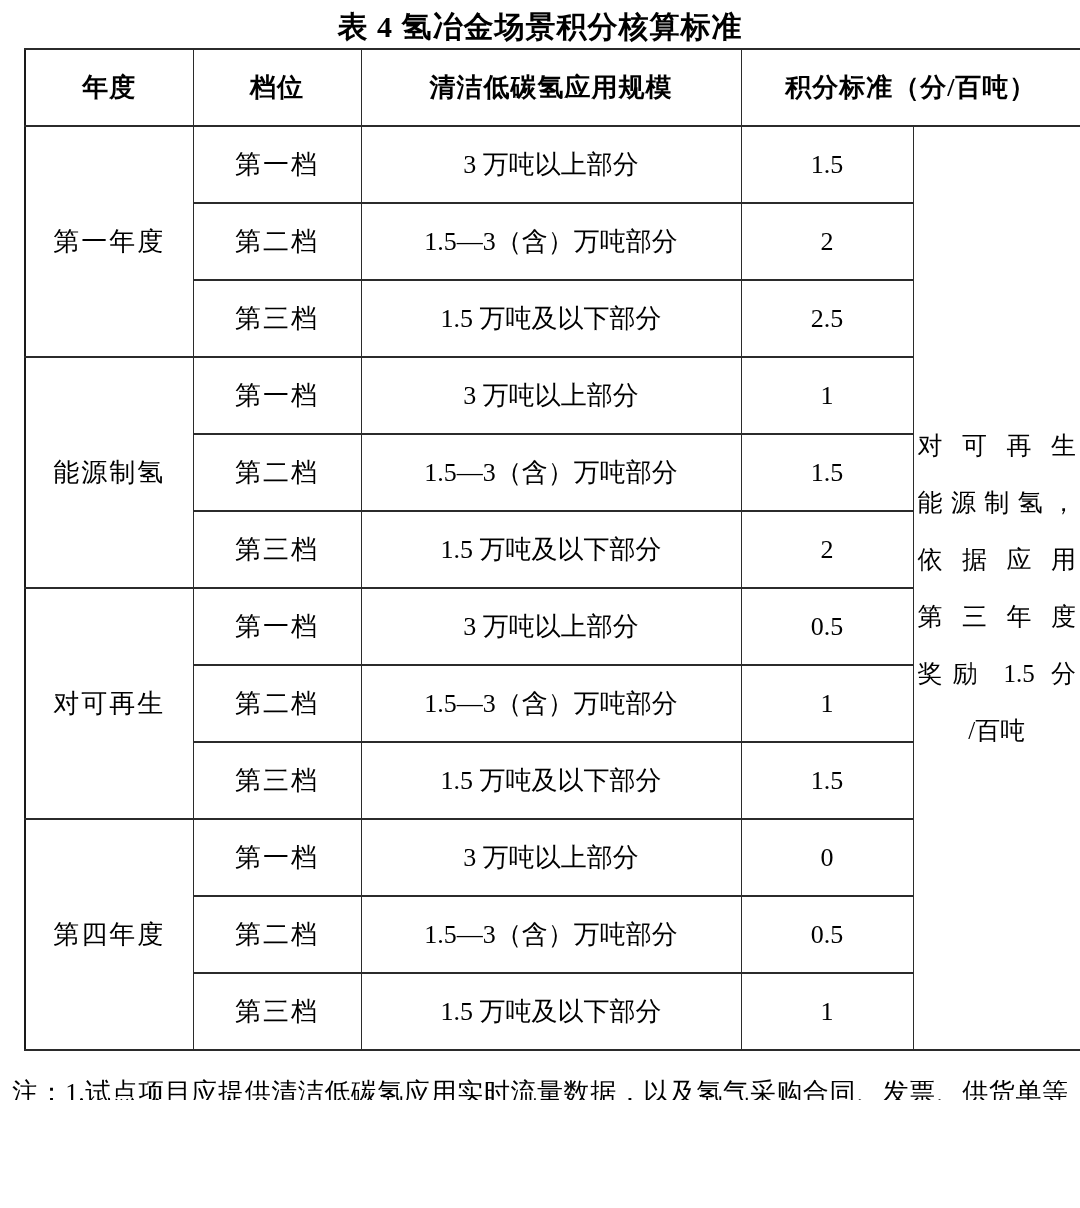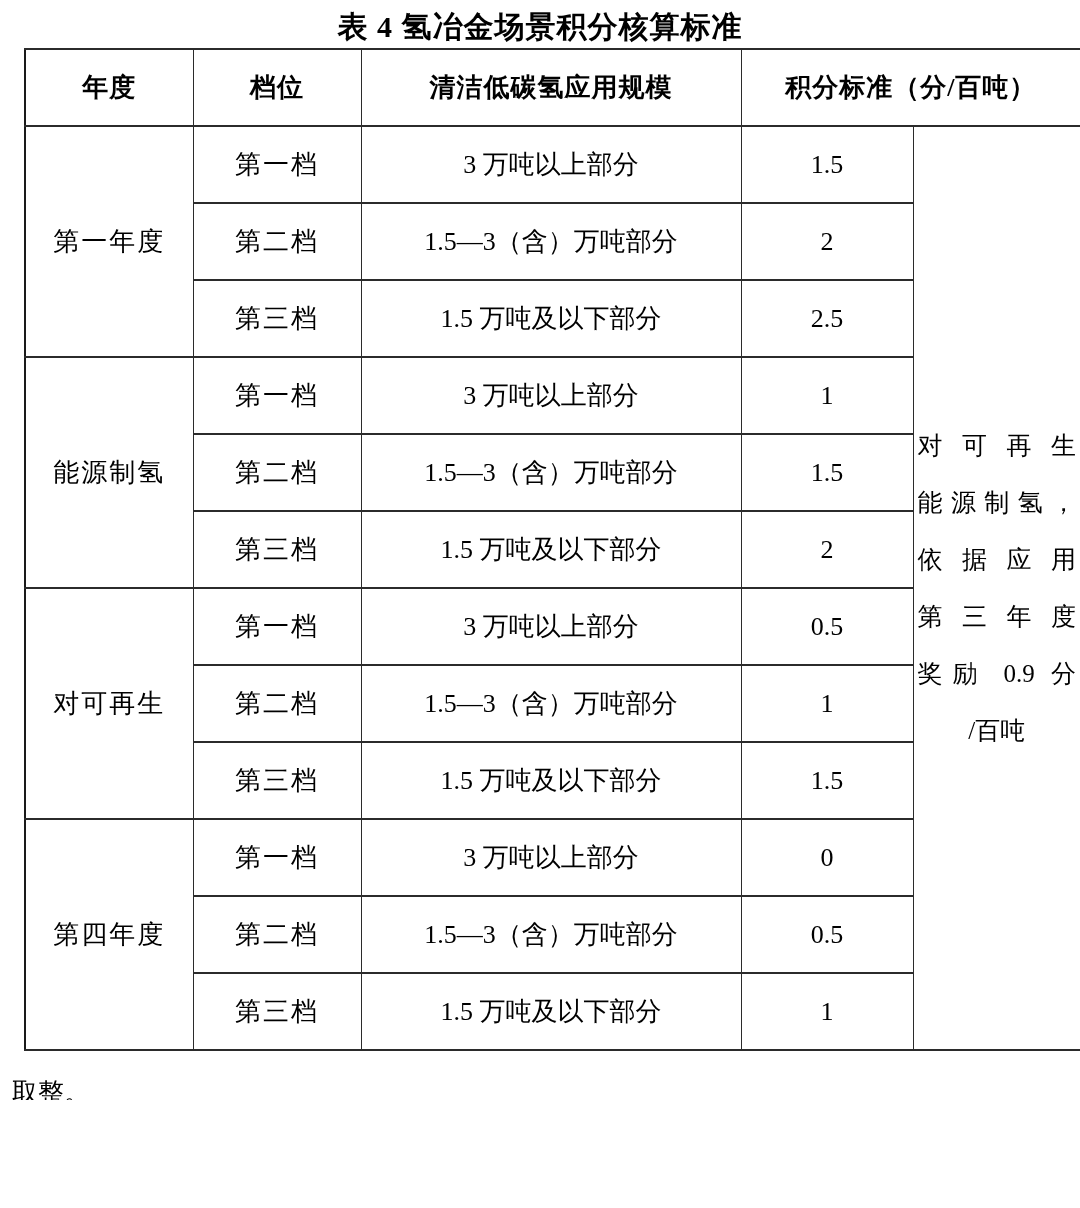--- a/index.html
+++ b/index.html
@@ -104,21 +104,21 @@
         <tr>
           <td class="year-cell" rowspan="3">第一年度</td>
           <td class="tier-cell">第一档</td>
           <td class="scale-cell">3 万吨以上部分</td>
           <td class="score-cell">1.5</td>
           <td class="side-note-cell" rowspan="12">
             <div class="note-line">对可再生</div>
             <div class="note-line">能源制氢，</div>
             <div class="note-line">依据应用</div>
             <div class="note-line">第三年度</div>
-            <div class="note-line">奖励 0.9 分</div>
+            <div class="note-line">奖励 1.5 分</div>
             <div class="note-line last">/百吨</div>
           </td>
         </tr>
         <tr>
           <td class="tier-cell">第二档</td>
           <td class="scale-cell">1.5—3（含）万吨部分</td>
           <td class="score-cell">2</td>
         </tr>
         <tr>
           <td class="tier-cell">第三档</td>
@@ -170,16 +170,17 @@
         </tr>
         <tr>
           <td class="tier-cell">第三档</td>
           <td class="scale-cell">1.5 万吨及以下部分</td>
           <td class="score-cell">1</td>
         </tr>
       </tbody>
   </table>
 
   <div class="footnote">
+    <div class="fn-line justify">注：1.试点项目应提供清洁低碳氢应用实时流量数据，以及氢气采购合同、发票、供货单等</div>
     <div class="fn-line">取整。</div>
   </div>
 
 </div>
 
 </body></html>

